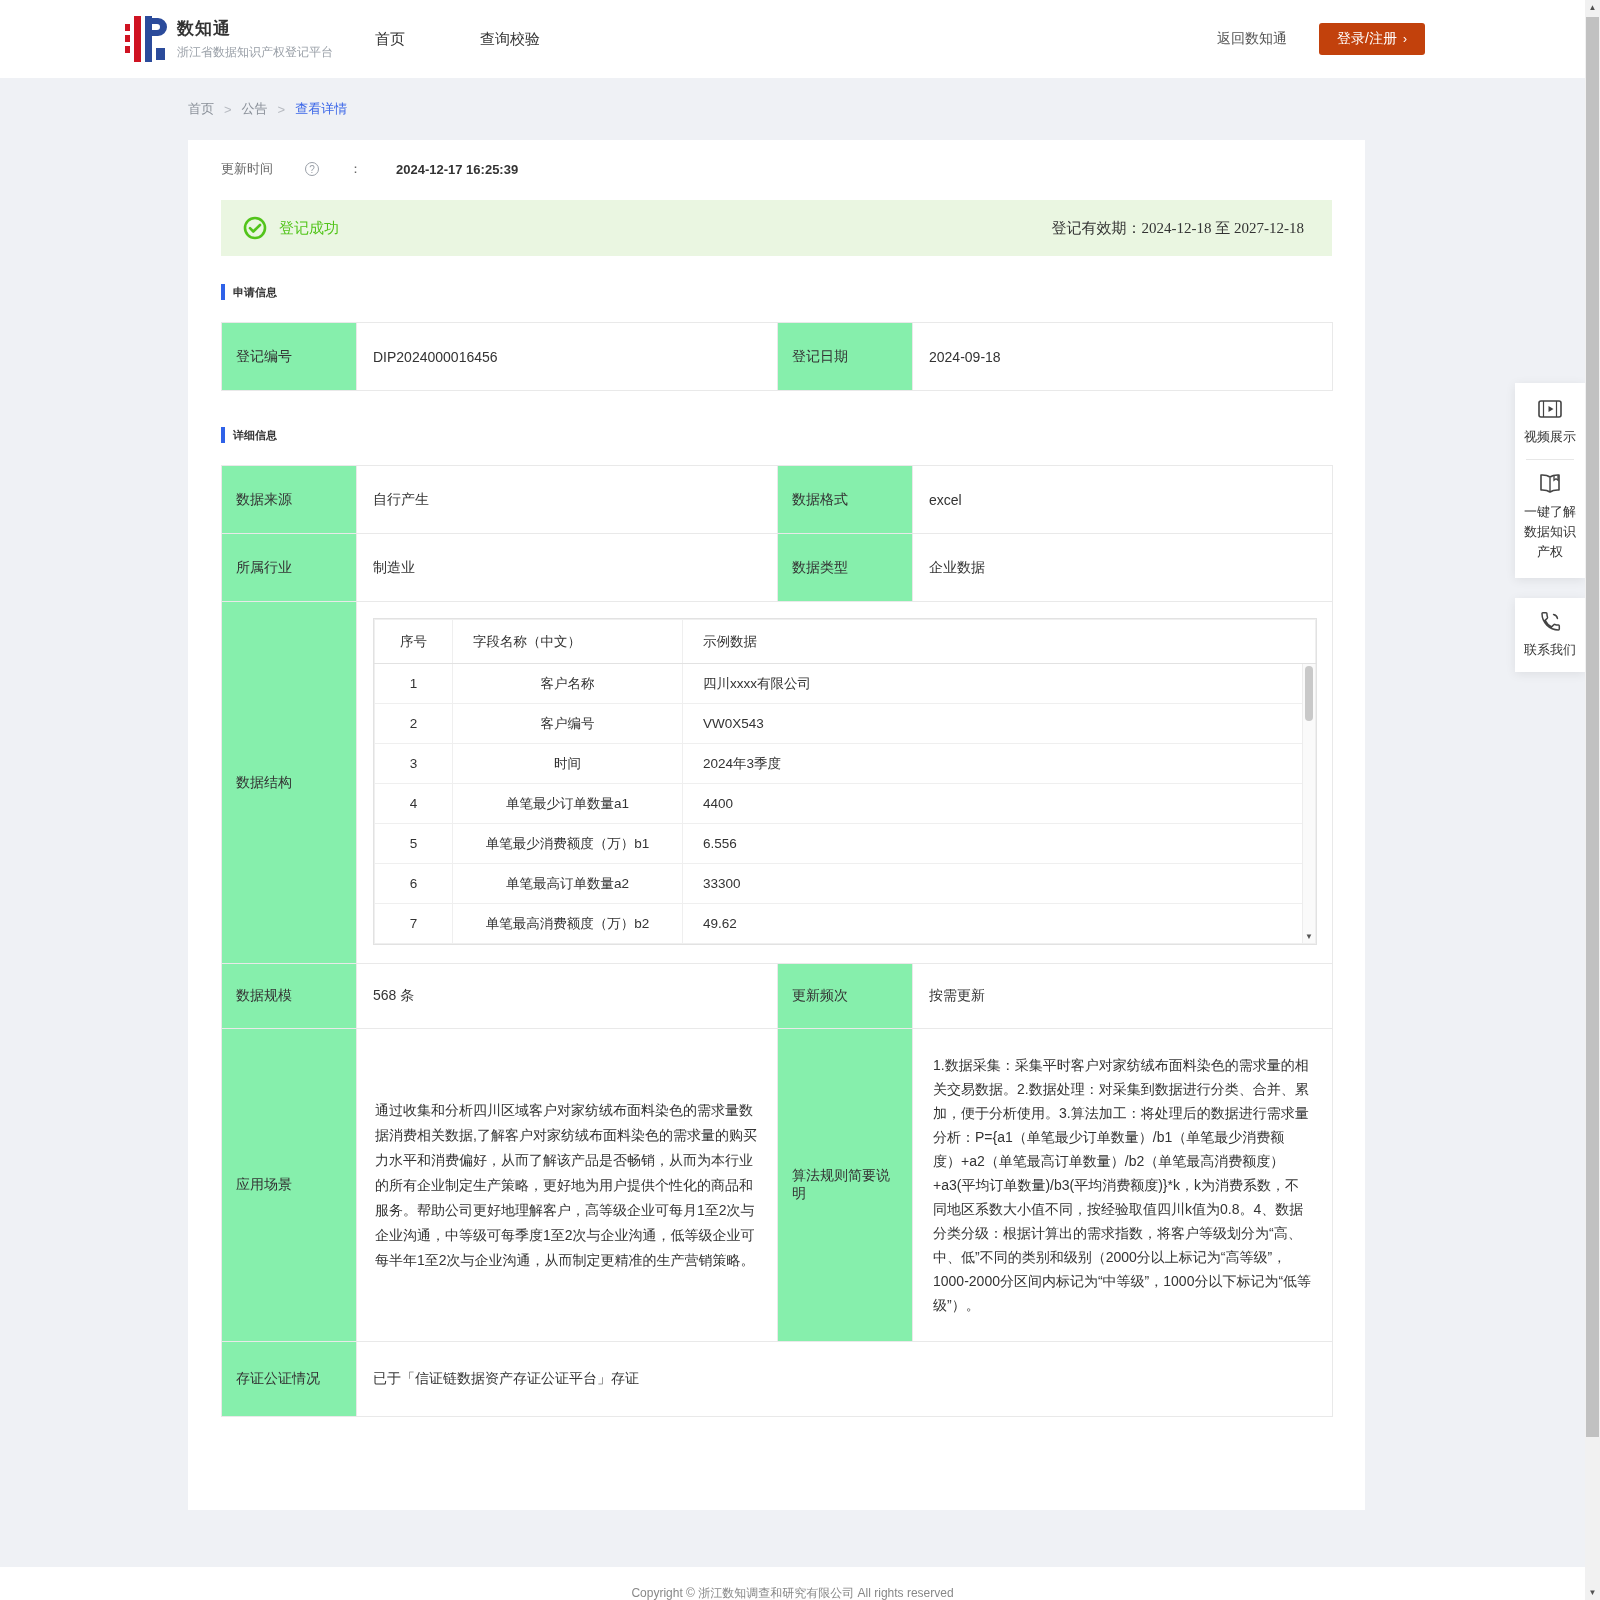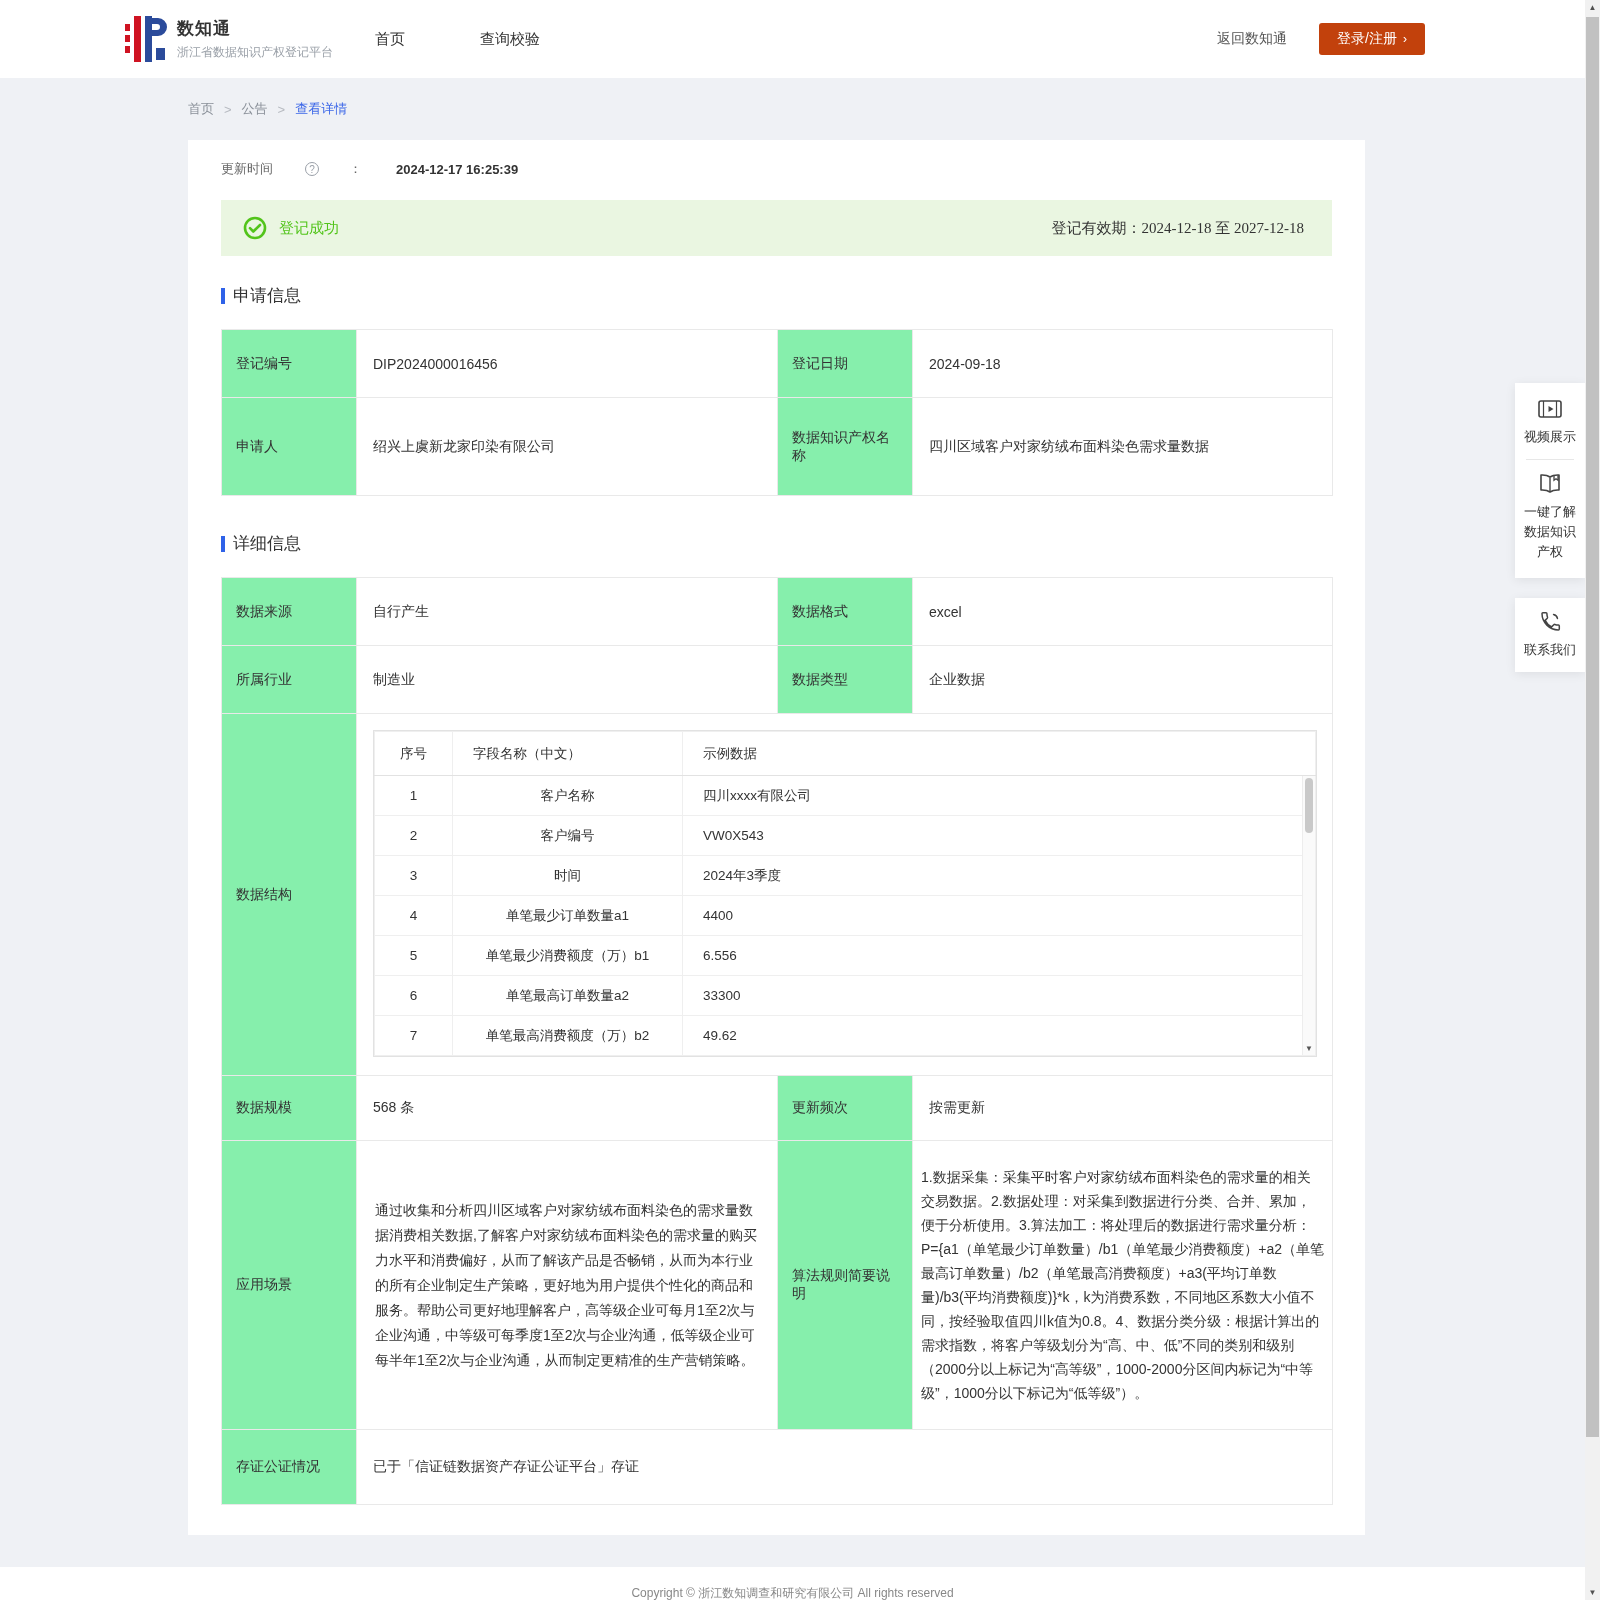--- a/index.html
+++ b/index.html
@@ -51,21 +51,21 @@
     margin-top:20px; height:56px; background:#eaf6e1;
     display:flex; align-items:center; justify-content:space-between;
     padding:0 28px 0 22px;
   }
   .banner-left { display:flex; align-items:center; gap:12px; }
   .banner-status { color:#52c41a; font-size:15px; }
   .banner-validity { font-family:"Liberation Serif","DejaVu Serif",serif; font-size:15px; color:#333; }
   
   .section-title { margin-top:28px; display:flex; align-items:center; gap:8px; }
   .section-bar { width:4px; height:16px; background:#2f62e8; }
-  .section-label { font-size:17px; font-weight:normal; color:#333; }
+  .section-label { font-size:11px; font-weight:bold; color:#333; }
   
   table.info { border-collapse:collapse; table-layout:fixed; width:1111px; margin-top:22px; }
   table.info col.c-label { width:135px; }
   table.info col.c-val1 { width:421px; }
   table.info col.c-val2 { width:420px; }
   table.info td { border:1px solid #e9e9e9; font-size:14px; color:#333; vertical-align:middle; }
   td.lbl { background:#86efac; padding:10px 10px 10px 14px; }
   td.val { background:#fff; padding:10px 14px 10px 16px; }
   tr.h68 td { height:68px; }
   tr.h98 td { height:98px; }
@@ -189,26 +189,20 @@
         <col class="c-label">
         <col class="c-val2">
       </colgroup>
     <tbody>
         <tr class="h68">
       <td class="lbl">登记编号</td>
       <td class="val">DIP2024000016456</td>
       <td class="lbl">登记日期</td>
       <td class="val">2024-09-18</td>
     </tr>
-    <tr class="h98">
-      <td class="lbl">申请人</td>
-      <td class="val">绍兴上虞新龙家印染有限公司</td>
-      <td class="lbl">数据知识产权名称</td>
-      <td class="val">四川区域客户对家纺绒布面料染色需求量数据</td>
-    </tr>
   </tbody>
     </table>
 
   <div class="section-title" style="margin-top:36px;">
     <span class="section-bar"></span>
     <span class="section-label">详细信息</span>
   </div>
 
   <table class="info">
     <colgroup>
@@ -295,21 +289,21 @@
     <tr class="h65">
       <td class="lbl">数据规模</td>
       <td class="val">568 条</td>
       <td class="lbl">更新频次</td>
       <td class="val">按需更新</td>
     </tr>
     <tr>
       <td class="lbl">应用场景</td>
       <td class="val longtext" style="padding:24px 18px;">通过收集和分析四川区域客户对家纺绒布面料染色的需求量数据消费相关数据,了解客户对家纺绒布面料染色的需求量的购买力水平和消费偏好，从而了解该产品是否畅销，从而为本行业的所有企业制定生产策略，更好地为用户提供个性化的商品和服务。帮助公司更好地理解客户，高等级企业可每月1至2次与企业沟通，中等级可每季度1至2次与企业沟通，低等级企业可每半年1至2次与企业沟通，从而制定更精准的生产营销策略。</td>
       <td class="lbl">算法规则简要说明</td>
-      <td class="val longtext" style="padding:24px 8px; line-height:24px;">1.数据采集：采集平时客户对家纺绒布面料染色的需求量的相关交易数据。2.数据处理：对采集到数据进行分类、合并、累加，便于分析使用。3.算法加工：将处理后的数据进行需求量分析：P={a1（单笔最少订单数量）/b1（单笔最少消费额度）+a2（单笔最高订单数量）/b2（单笔最高消费额度）+a3(平均订单数量)/b3(平均消费额度)}*k，k为消费系数，不同地区系数大小值不同，按经验取值四川k值为0.8。4、数据分类分级：根据计算出的需求指数，将客户等级划分为“高、中、低”不同的类别和级别（2000分以上标记为“高等级”，1000-2000分区间内标记为“中等级”，1000分以下标记为“低等级”）。</td>
+      <td class="val longtext" style="padding:24px 20px; line-height:24px;">1.数据采集：采集平时客户对家纺绒布面料染色的需求量的相关交易数据。2.数据处理：对采集到数据进行分类、合并、累加，便于分析使用。3.算法加工：将处理后的数据进行需求量分析：P={a1（单笔最少订单数量）/b1（单笔最少消费额度）+a2（单笔最高订单数量）/b2（单笔最高消费额度）+a3(平均订单数量)/b3(平均消费额度)}*k，k为消费系数，不同地区系数大小值不同，按经验取值四川k值为0.8。4、数据分类分级：根据计算出的需求指数，将客户等级划分为“高、中、低”不同的类别和级别（2000分以上标记为“高等级”，1000-2000分区间内标记为“中等级”，1000分以下标记为“低等级”）。</td>
     </tr>
     <tr class="h75">
       <td class="lbl">存证公证情况</td>
       <td class="val" colspan="3">已于「信证链数据资产存证公证平台」存证</td>
     </tr>
   </tbody>
     </table>
 </div>
 
 <div class="float-card float-card-1">

